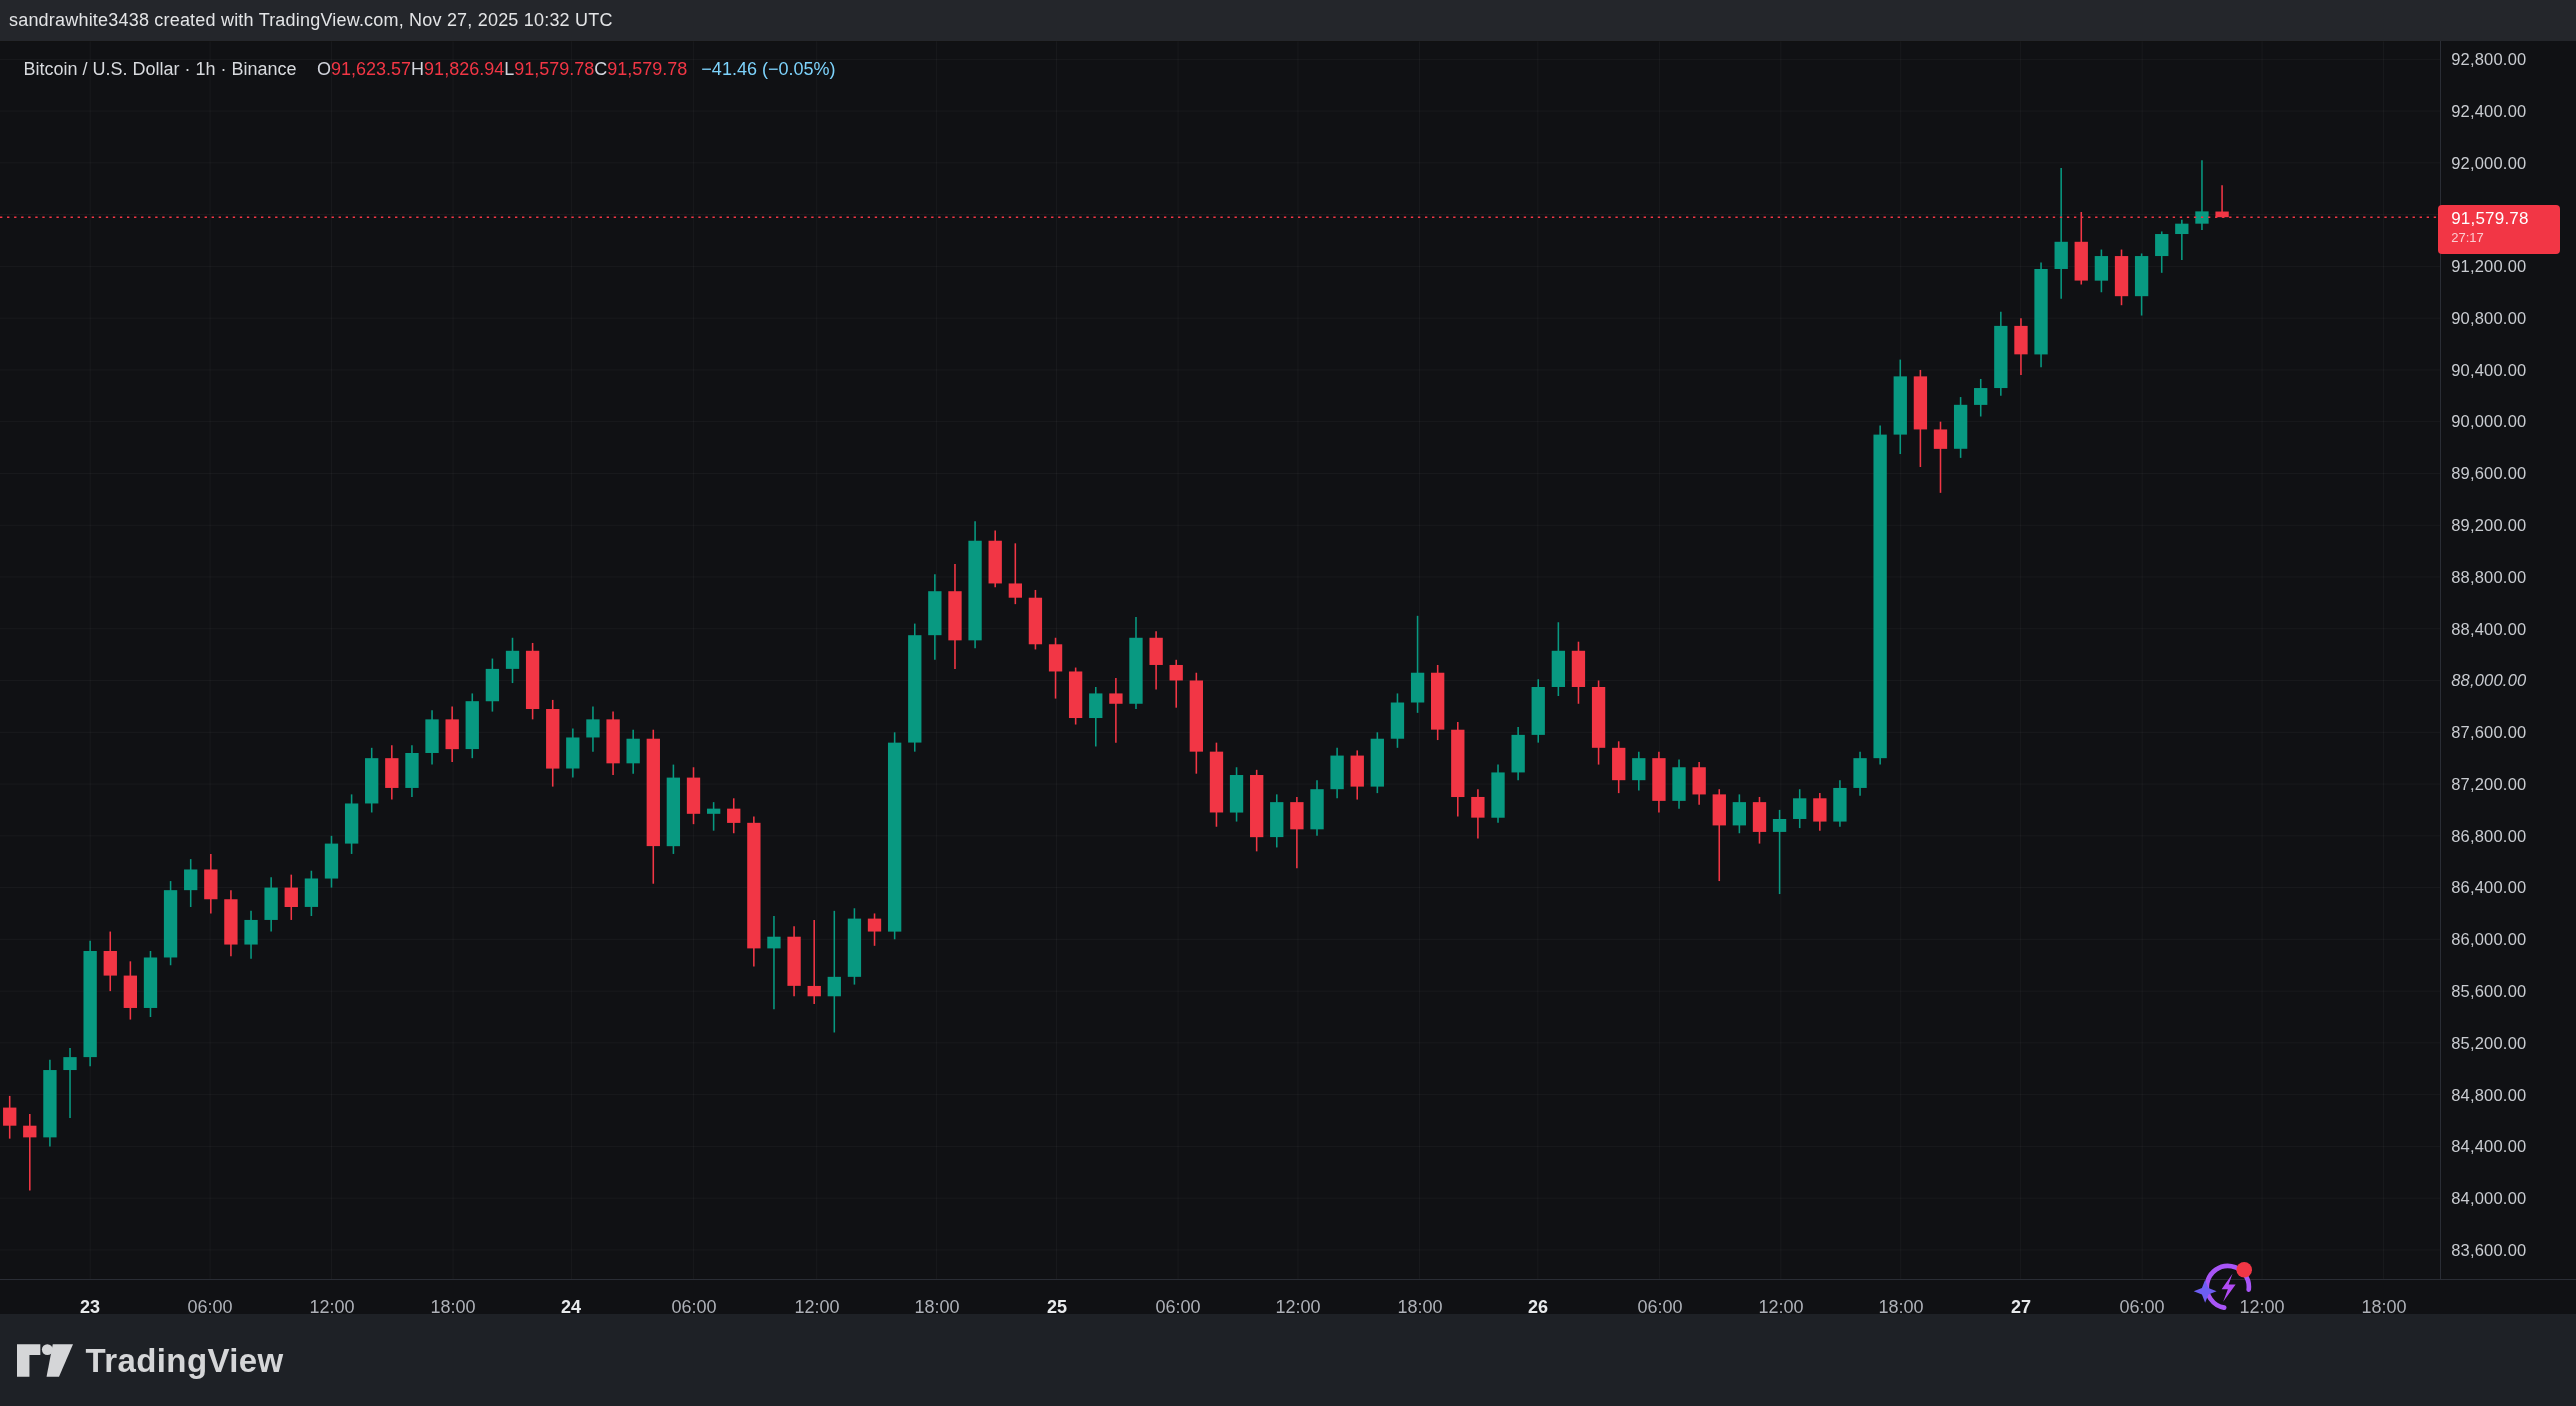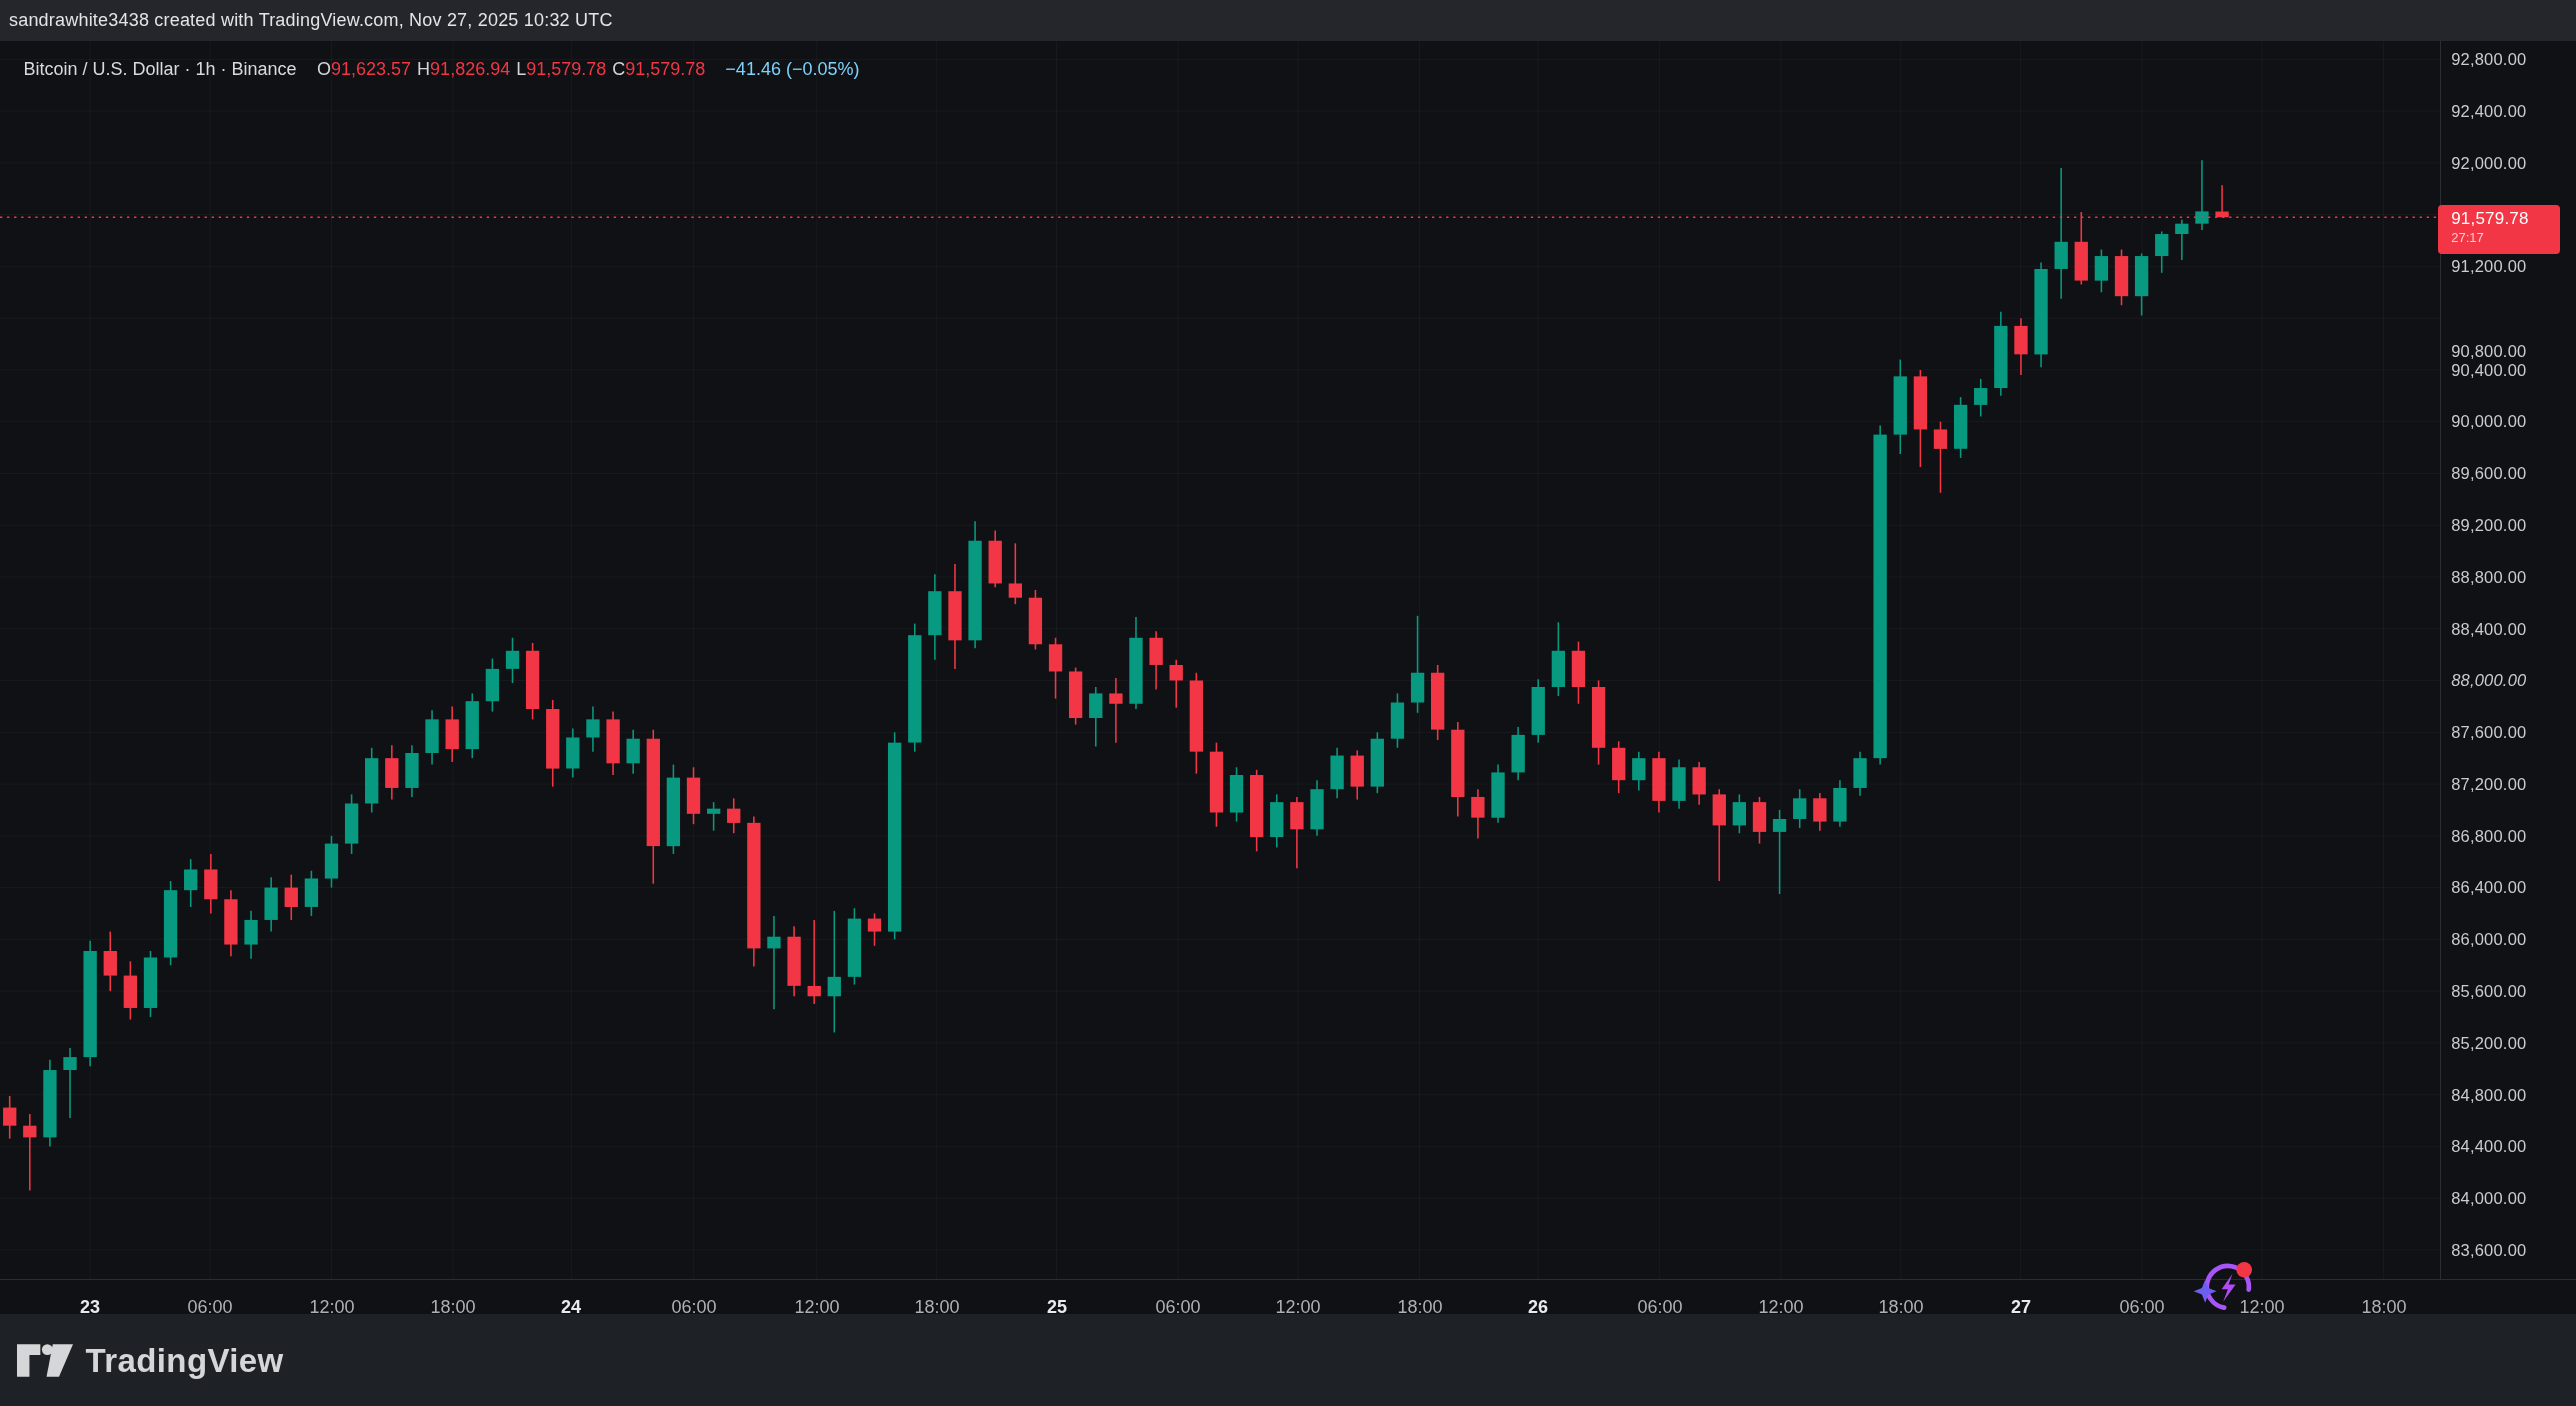--- a/index.html
+++ b/index.html
@@ -18,21 +18,21 @@
   #topbar .attr{color:#e3e4e6;font-size:18px;padding-left:9px;letter-spacing:0.2px;}
   
   #pane{position:absolute;left:0;top:41px;width:2440px;height:1239px;}
   #chartsvg{position:absolute;left:0;top:0;}
   
   #legend{
     position:absolute;left:23.5px;top:15.7px;height:25px;display:flex;align-items:center;
     font-size:18px;white-space:nowrap;
   }
   #legend .sym{color:#d8dade;}
-  #legend .ohlc{margin-left:20.4px;display:flex;gap:6px;}
+  #legend .ohlc{margin-left:20.4px;display:flex;gap:0;}
   #legend .pair .k{color:#d1d4dc;}
   #legend .pair .v{color:#f23645;}
   #legend .chg{color:#7dd3fc;margin-left:14px;}
   
   #paxis{
     position:absolute;left:2440px;top:41px;width:136px;height:1239px;
     border-left:0.8px solid #2a2d35;background:#101114;
   }
   .plabel{
     position:absolute;left:10.2px;height:22px;line-height:22px;
@@ -364,21 +364,21 @@
 
   <div id="paxis">
     <div id="price-chip" style="top: 164px;">
       <div class="p">91,579.78</div>
       <div class="cd">27:17</div>
     </div>
   <div class="plabel" style="top: 7px;">92,800.00</div>
       <div class="plabel" style="top: 59px;">92,400.00</div>
       <div class="plabel" style="top: 111px;">92,000.00</div>
       <div class="plabel" style="top: 214px;">91,200.00</div>
-      <div class="plabel" style="top: 266px; margin-top: 33px;">90,800.00</div>
+      <div class="plabel" style="top: 266px;">90,800.00</div>
       <div class="plabel" style="top: 318px;">90,400.00</div>
       <div class="plabel" style="top: 369px;">90,000.00</div>
       <div class="plabel" style="top: 421px;">89,600.00</div>
       <div class="plabel" style="top: 473px;">89,200.00</div>
       <div class="plabel" style="top: 525px;">88,800.00</div>
       <div class="plabel" style="top: 577px;">88,400.00</div>
       <div class="plabel" style="top: 628px; font-style: italic;">88,000.00</div>
       <div class="plabel" style="top: 680px;">87,600.00</div>
       <div class="plabel" style="top: 732px;">87,200.00</div>
       <div class="plabel" style="top: 784px;">86,800.00</div>

